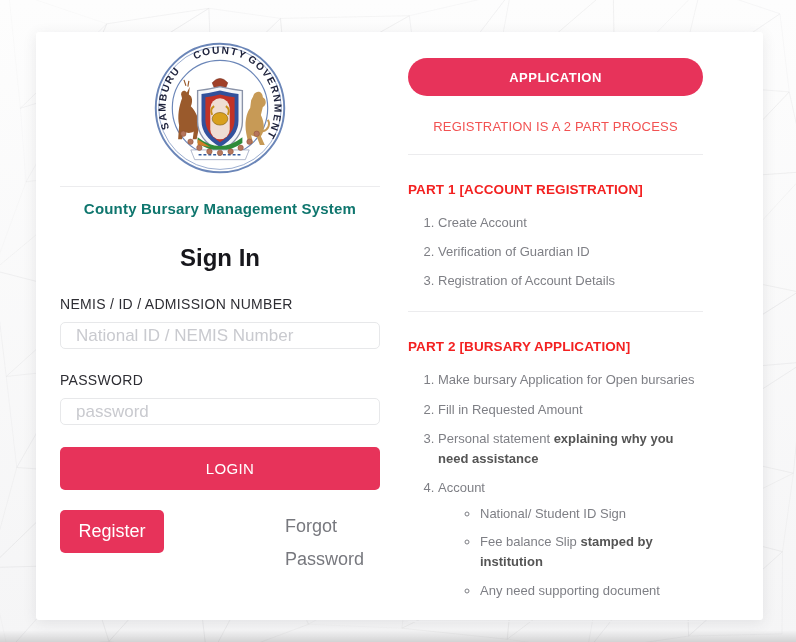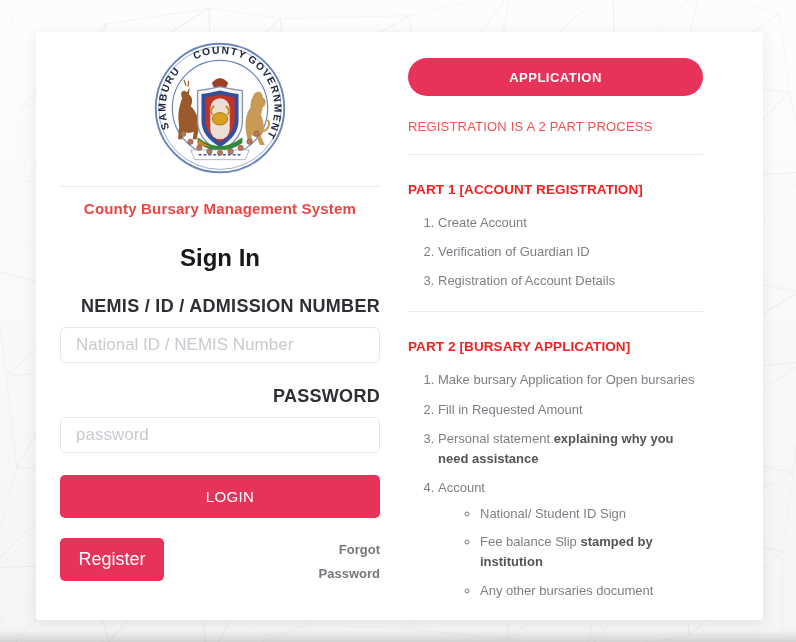--- a/index.html
+++ b/index.html
@@ -26,53 +26,53 @@
     position:absolute;left:36px;top:32px;width:727px;height:588px;
     background:#fff;border-radius:3px;
     box-shadow:0 3px 14px rgba(60,60,70,.10);
     display:grid;grid-template-columns:320px 295px;column-gap:28px;
     padding:0 0 0 24px;
   }
   
   .logo-wrap{display:flex;justify-content:center;padding:6px 0 0;}
   .left-col{padding-top:0;}
   .title-block{border-top:1px solid var(--divider);margin-top:2px;padding-top:13px;}
-  .system-title{text-align:center;color:#ef4444;font-size:15px;font-weight:bold;letter-spacing:.2px;}
+  .system-title{text-align:center;color:#0f766e;font-size:15px;font-weight:bold;letter-spacing:.2px;}
   .signin-title{text-align:center;color:#17171c;font-size:24px;font-weight:600;margin:27px 0 24px;}
-  .field-label{display:block;font-size:18px;font-weight:bold;color:#2e2e34;letter-spacing:.3px;margin-bottom:10px;text-align:right;}
+  .field-label{display:block;font-size:14px;font-weight:normal;color:#2e2e34;letter-spacing:.3px;margin-bottom:10px;}
   .text-input{
-    width:100%;height:36px;border:1px solid #e7e8ea;border-radius:5px;
+    width:100%;height:27px;border:1px solid #e7e8ea;border-radius:5px;
     padding:0 15px;font-size:17px;color:#555;outline:none;
     font-family:"Liberation Sans","DejaVu Sans",sans-serif;
   }
   .text-input::placeholder{color:#c9cacf;}
   .field{margin-bottom:23px;}
   .login-btn{
     width:100%;height:43px;border:none;border-radius:5px;background:var(--accent);
     color:#fff;font-size:15px;font-weight:500;letter-spacing:.4px;cursor:pointer;
     font-family:"Liberation Sans","DejaVu Sans",sans-serif;margin-top:-1px;padding-left:20px;
   }
   .bottom-row{display:flex;justify-content:space-between;align-items:flex-start;margin-top:20px;}
   .register-btn{
     width:104px;height:43px;border:none;border-radius:5px;background:var(--accent);
     color:#fff;font-size:18px;cursor:pointer;
     font-family:"Liberation Sans","DejaVu Sans",sans-serif;
   }
   .forgot-link{
-    width:95px;text-align:right;color:#77787e;font-size:13px;line-height:1.85;
-    text-decoration:none;display:inline-block;cursor:pointer;font-weight:bold;
+    width:95px;color:#77787e;font-size:18px;line-height:1.85;
+    text-decoration:none;display:inline-block;cursor:pointer;
   }
   
   .right-col{padding-top:26px;padding-right:0;}
   .req-btn{
     width:100%;height:38px;border:none;border-radius:19px;background:var(--accent);
     color:#fff;font-size:13px;font-weight:bold;letter-spacing:.5px;cursor:pointer;
     font-family:"Liberation Sans","DejaVu Sans",sans-serif;
   }
-  .process-note{text-align:left;color:var(--soft-red);font-size:13px;margin-top:23px;letter-spacing:.2px;}
+  .process-note{text-align:center;color:var(--soft-red);font-size:13px;margin-top:23px;letter-spacing:.2px;}
   hr.sep{border:none;border-top:1px solid var(--divider);margin:20px 0 0;}
   .part-heading{color:var(--heading-red);font-size:13.5px;font-weight:bold;margin-top:27px;letter-spacing:.1px;}
   ol.steps{margin:16px 0 0 0;padding-left:30px;color:var(--list-gray);font-size:13px;}
   ol.steps li{margin-bottom:9px;line-height:1.55;}
   ol.steps b{color:#555;}
   ul.attach{list-style-type:circle;margin:6px 0 0 0;padding-left:42px;color:var(--list-gray);font-size:13px;}
   ul.attach li{margin-bottom:8px;}
   ul.attach b{color:#555;}
   .footer-note{text-align:center;margin-top:21px;font-size:13.5px;color:#9a9ba1;}
   .footer-note a{color:var(--link-red);text-decoration:none;cursor:pointer;}
@@ -296,21 +296,21 @@
 
     <div class="part-heading">PART 2 [BURSARY APPLICATION]</div>
     <ol class="steps">
       <li><span>Make bursary Application for Open bursaries</span><b></b></li>
       <li><span>Fill in Requested Amount</span><b></b></li>
       <li><span>Personal statement </span><b>explaining why you need assistance</b></li>
       <li><span>Account</span><b></b>
         <ul class="attach">
           <li><span>National/ Student ID Sign</span><b></b></li>
           <li><span>Fee balance Slip </span><b>stamped by institution</b></li>
-          <li><span>Any other bursaries document</span><b></b></li>
+          <li><span>Any need supporting document</span><b></b></li>
         </ul>
       </li>
     </ol>
 
     <hr class="sep">
 
     <div class="footer-note">
       <span>Powered by </span><a>Webdev Solutions LTD</a>
     </div>
   </div>

